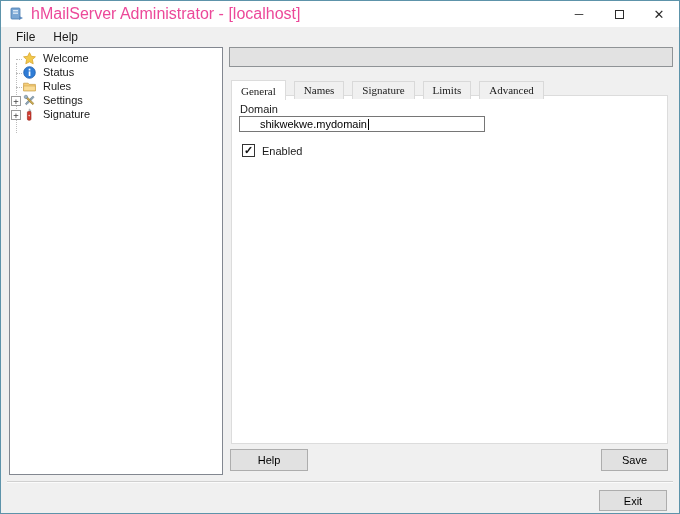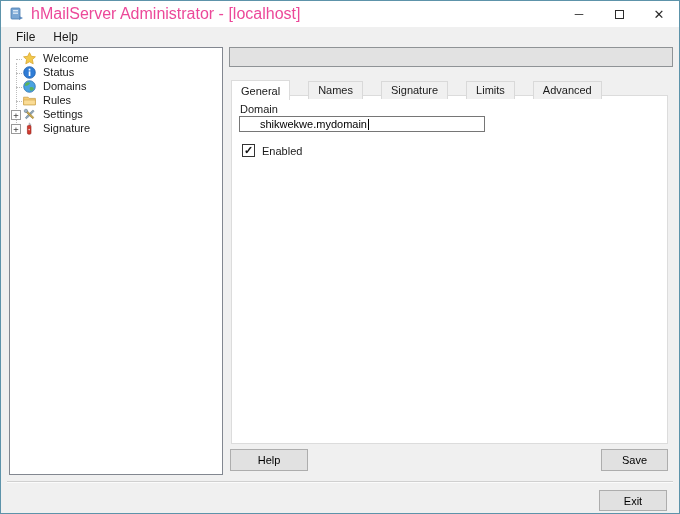--- a/index.html
+++ b/index.html
@@ -27,21 +27,21 @@
   .tree-vline{position:absolute;left:6px;top:15px;height:70px;border-left:1px dotted #bdbdbd;}
   .tree-row{height:14px;display:flex;position:relative;padding-left:13px;}
   .tree-row.plain::before{content:"";position:absolute;left:6px;top:7px;width:6px;border-top:1px dotted #bdbdbd;}
   .tree-icon{width:13px;height:13px;margin-right:5px;flex:none;}
   .tree-label{font-size:11px;color:#1a1a1a;white-space:nowrap;padding:0 2px;}
   .expand-box{position:absolute;left:1px;top:2px;width:10px;height:10px;border:1px solid #9a9a9a;background:#fff;
     font-size:9px;line-height:8px;text-align:center;color:#444;font-family:"DejaVu Sans Mono",monospace;}
   
   .gray-bar{position:absolute;left:228px;top:46px;width:444px;height:20px;background:#e2e2e2;border:1px solid #8f9396;}
   .tabs{position:absolute;left:230px;top:78px;display:flex;align-items:flex-end;z-index:2;}
-  .tab{background:#f0f0f0;border:1px solid #d9d9d9;border-bottom:none;padding:2px 9px 3px;font-size:11px;color:#1a1a1a;margin-right:18px;white-space:nowrap;}
+  .tab{background:#f0f0f0;border:1px solid #d9d9d9;border-bottom:none;padding:2px 9px 3px;font-size:11px;color:#1a1a1a;margin-right:8px;white-space:nowrap;font-family:Liberation Serif, serif;}
   .tab.active{background:#fff;border-color:#dcdcdc;padding-top:4px;position:relative;top:1px;}
   .tab-page{position:absolute;left:230px;top:94px;width:437px;height:349px;background:#fff;border:1px solid #dcdcdc;z-index:1;}
   .field-label{position:absolute;left:8px;top:7px;font-size:11px;color:#1a1a1a;}
   .domain-input{position:absolute;left:7px;top:20px;width:246px;height:16px;border:1px solid #767676;background:#fff;
     font-size:11px;color:#000;display:flex;align-items:center;padding-left:20px;}
   .caret{display:inline-block;width:1px;height:11px;background:#000;margin-left:1px;}
   .check-row{position:absolute;left:10px;top:48px;display:flex;align-items:center;}
   .checkbox{width:13px;height:13px;border:1px solid #333;background:#fff;font-size:11px;line-height:11px;text-align:center;color:#111;font-weight:bold;}
   .check-label{font-size:11px;color:#1a1a1a;margin-left:7px;}
   
@@ -95,28 +95,20 @@
 
     <div class="tree-row plain">
       <svg class="tree-icon" viewBox="0 0 13 13">
         <circle cx="6.5" cy="6.5" r="5.8" fill="#2f7cd6" stroke="#1d5ca8" stroke-width="0.8"></circle>
         <rect x="5.7" y="5.4" width="1.7" height="4.6" fill="#fff"></rect>
         <rect x="5.7" y="2.7" width="1.7" height="1.8" fill="#fff"></rect>
       </svg>
       <span class="tree-label">Status</span>
     </div>
 
-    <div class="tree-row plain">
-      <svg class="tree-icon" viewBox="0 0 13 13">
-        <circle cx="6.5" cy="6.5" r="5.8" fill="#4aa3e0" stroke="#2a6fb0" stroke-width="0.8"></circle>
-        <path d="M2 4.2 C3.5 1.8,6 1.8,7.2 3 C6.2 5,4.2 6,2.2 6 Z" fill="#58b25c"></path>
-        <path d="M6.8 7.4 C8.8 6.4,10.8 7.2,10.9 9 C9.8 11,7.8 11,6.8 10 Z" fill="#58b25c"></path>
-      </svg>
-      <span class="tree-label">Domains</span>
-    </div>
 
     <div class="tree-row plain">
       <svg class="tree-icon" viewBox="0 0 13 13">
         <path d="M0.6 3.2 L0.6 10.8 L12.4 10.8 L12.4 4.4 L6.2 4.4 L5.1 3.2 Z" fill="#f6cd77" stroke="#c69a3f" stroke-width="0.7"></path>
         <path d="M0.6 6 L12.4 6 L12.4 10.8 L0.6 10.8 Z" fill="#fadc96" stroke="#c69a3f" stroke-width="0.5"></path>
       </svg>
       <span class="tree-label">Rules</span>
     </div>
 
     <div class="tree-row">

